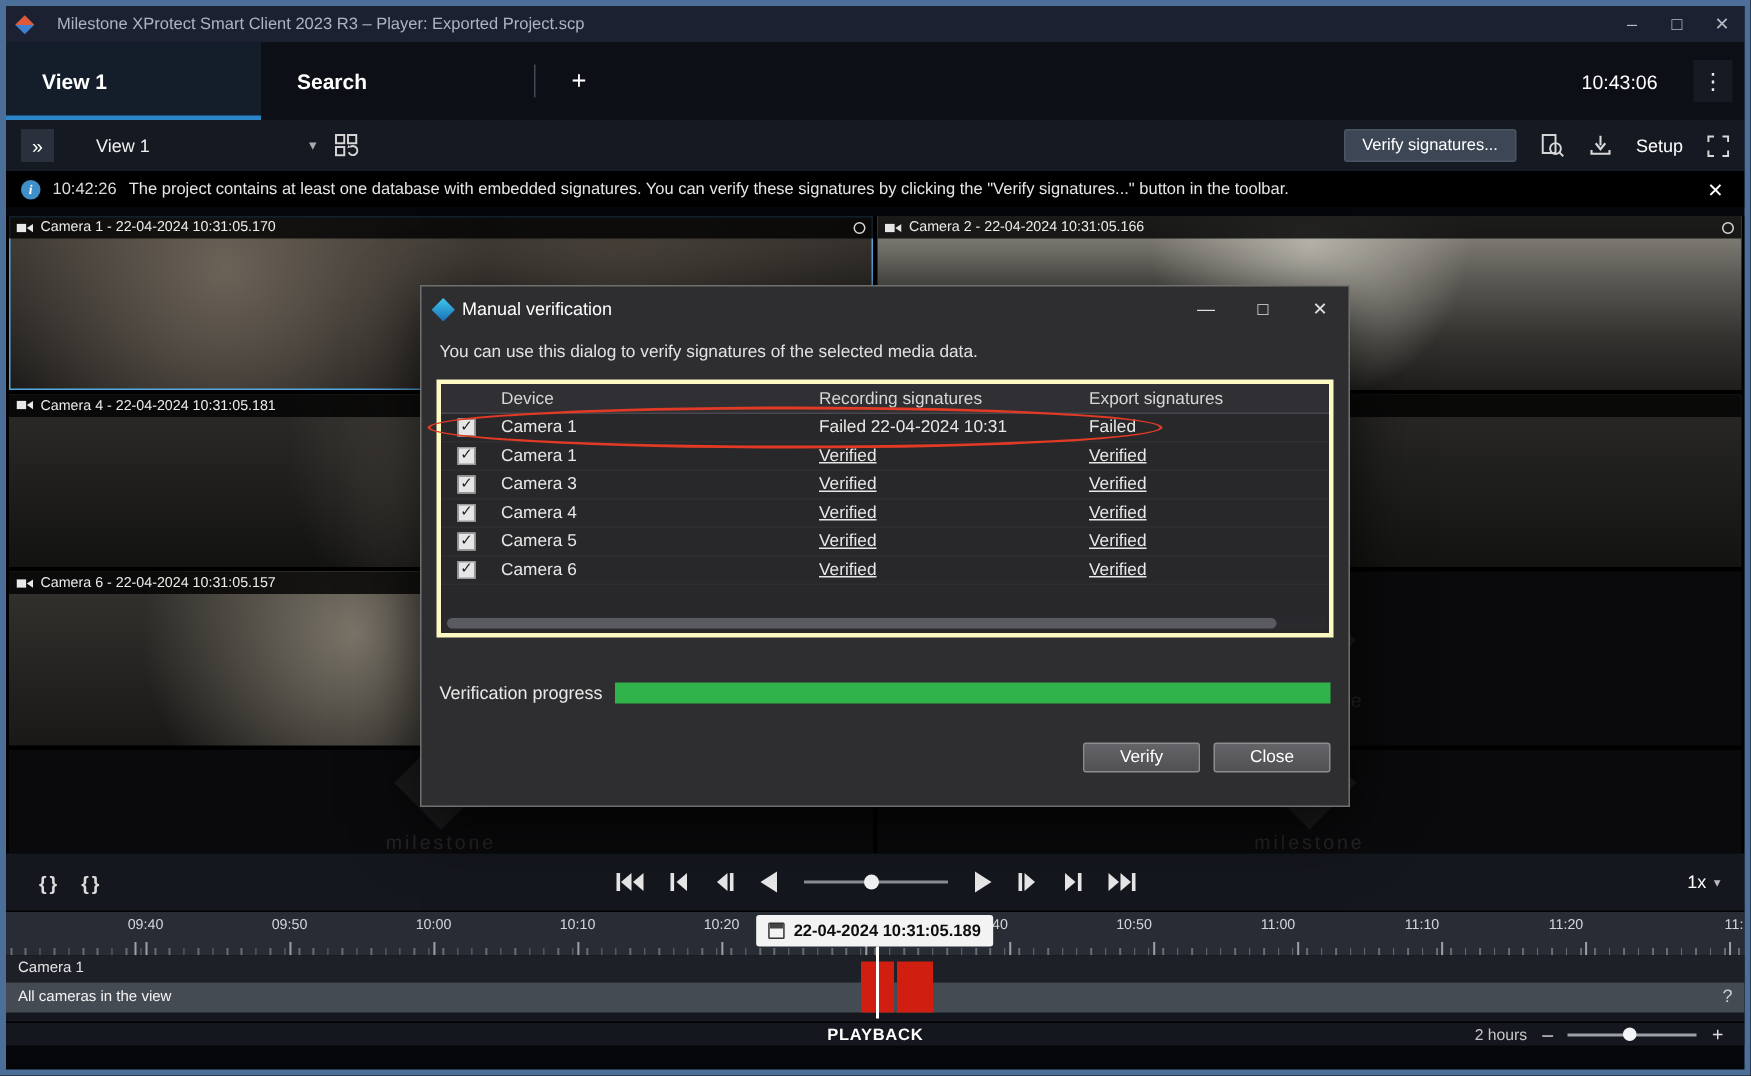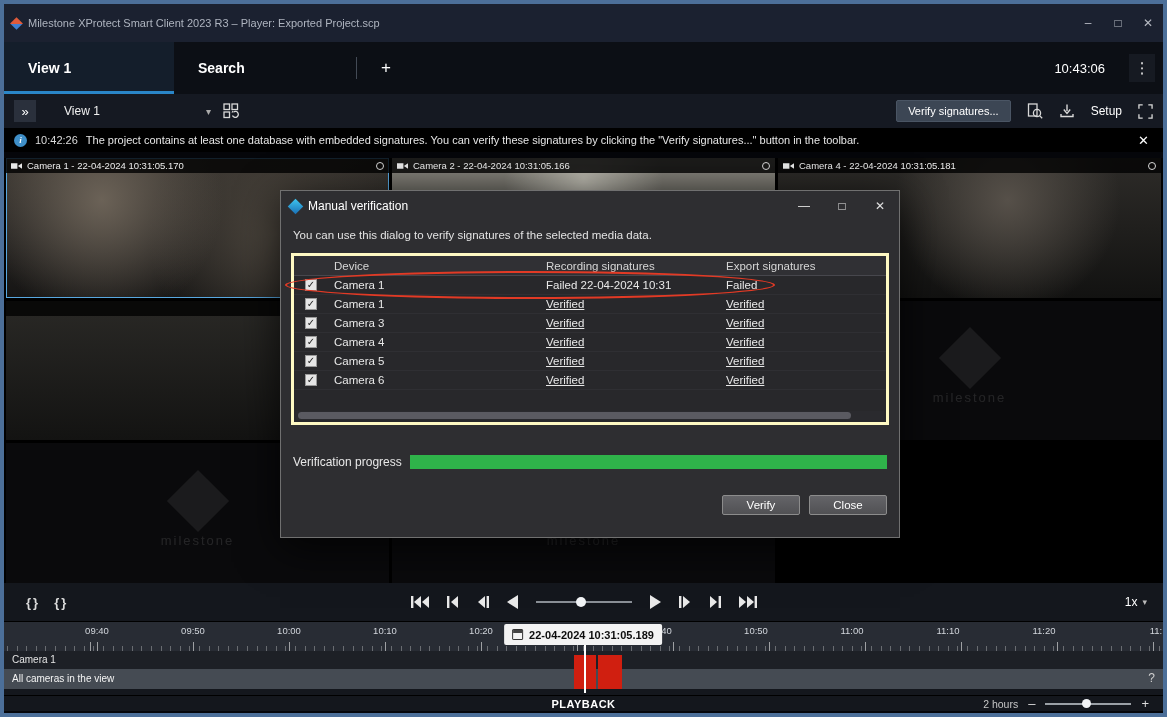--- a/index.html
+++ b/index.html
@@ -1,21 +1,21 @@
 <!DOCTYPE html>
 <html><head>
 <meta charset="utf-8">
 <style>
   * { margin:0; padding:0; box-sizing:border-box; }
   body { font-family:"Liberation Sans", sans-serif; background:#222; }
   .frame { width:1167px; height:717px; border:4px solid #4c6f99; background:#05060a; position:relative; overflow:hidden; }
   .window { position:absolute; inset:0; display:flex; flex-direction:column; }
 
   
-  .titlebar { height:38px; background:#1b2130; display:flex; align-items:center; padding-left:8px; gap:7px; flex:0 0 auto; }
+  .titlebar { height:24px; background:#1b2130; display:flex; align-items:center; padding-left:8px; gap:17px; flex:0 0 auto; }
   .ms-diamond { width:9px; height:9px; transform:rotate(45deg); background:linear-gradient(135deg,#e05a3a 50%,#3f7fd1 50%); flex:0 0 auto; }
   .win-title { font-size:11px; color:#aeb4bf; white-space:nowrap; }
   .winbtns { margin-left:auto; display:flex; height:100%; }
   .wbtn { width:30px; display:flex; align-items:center; justify-content:center; color:#b6bac2; font-size:12px; cursor:default; }
 
   
   .tabbar { height:52px; background:#0c0f15; display:flex; align-items:stretch; flex:0 0 auto; }
   .tab { min-width:170px; padding:0 24px; display:flex; align-items:center; font-size:14px; font-weight:bold; color:#fff; }
   .tab.active { background:#141e2b; box-shadow:inset 0 -3px 0 #2a86c8; }
   .tab-divider { width:1px; height:22px; background:#434a55; align-self:center; margin:0 12px; }
@@ -35,21 +35,21 @@
 
   
   .notifbar { height:24px; background:#000; display:flex; align-items:center; gap:8px; padding:0 10px; font-size:11px; color:#e6e6e6; flex:0 0 auto; }
   .info-icon { width:13px; height:13px; border-radius:50%; background:#3f8fc8; color:#fff; display:flex; align-items:center; justify-content:center; flex:0 0 auto; }
   .info-icon::after { content:"i"; font:italic bold 9px "Liberation Serif", serif; }
   .notif-time { color:#dcdcdc; }
   .notif-msg { white-space:nowrap; overflow:hidden; }
   .notif-close { margin-left:auto; color:#fff; font-size:13px; padding-right:4px; }
 
   
-  .grid { height:425px; margin-top:6px; display:grid; grid-template-columns:1fr 1fr 1fr; grid-template-rows:1fr 1fr 1fr; gap:3px; background:#000; padding:0 2px; flex:0 0 auto; }
+  .grid { height:425px; margin-top:6px; display:grid; grid-template-columns:1fr 1fr; grid-template-rows:1fr 1fr 1fr; gap:3px; background:#000; padding:0 2px; flex:0 0 auto; }
   .tile { position:relative; background:#101010; overflow:hidden; }
   .tile.selected { box-shadow:inset 0 0 0 1px #58a8e0; }
   .tile-label { position:absolute; top:0; left:0; right:0; height:15px; background:rgba(3,3,3,0.82); display:flex; align-items:center; gap:5px; padding:0 5px; z-index:2; }
   .tile-label span { font-size:9.5px; color:#ececec; white-space:nowrap; }
   .rec-circle { margin-left:auto; width:8px; height:8px; border:1px solid #d8d8d8; border-radius:50%; flex:0 0 auto; }
   .cam1 { background:radial-gradient(circle at 25% 30%, #6b6257 0%, rgba(0,0,0,0) 40%), radial-gradient(circle at 70% 55%, #4a443c 0%, rgba(0,0,0,0) 45%), linear-gradient(180deg,#3a3631 0%,#242220 60%,#161514 100%); }
   .cam2 { background:radial-gradient(circle at 50% 15%, #b7b5ab 0%, rgba(0,0,0,0) 35%), linear-gradient(180deg,#8e8c84 0%,#5c5a54 35%,#33322f 70%,#1f1e1c 100%); }
   .cam3 { background:radial-gradient(circle at 18% 40%, #8a8273 0%, rgba(0,0,0,0) 35%), radial-gradient(circle at 70% 70%, #3c3934 0%, rgba(0,0,0,0) 50%), linear-gradient(180deg,#2b2a28,#141413); }
   .cam4 { background:radial-gradient(circle at 60% 30%, #565049 0%, rgba(0,0,0,0) 45%), linear-gradient(180deg,#2e2c29,#121211); }
   .cam5 { background:linear-gradient(180deg,#2a2926,#131312); }

